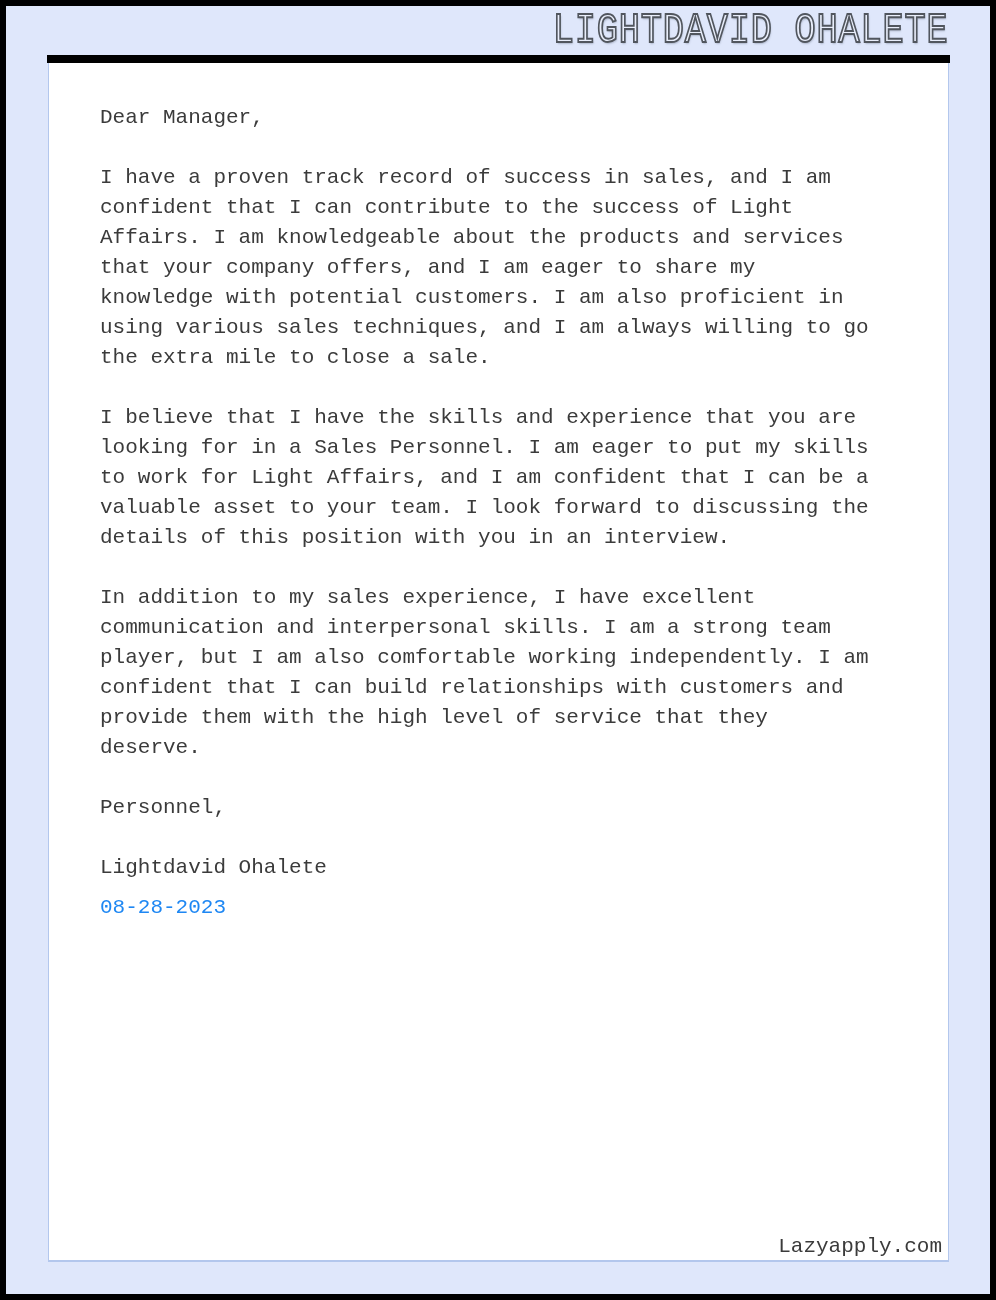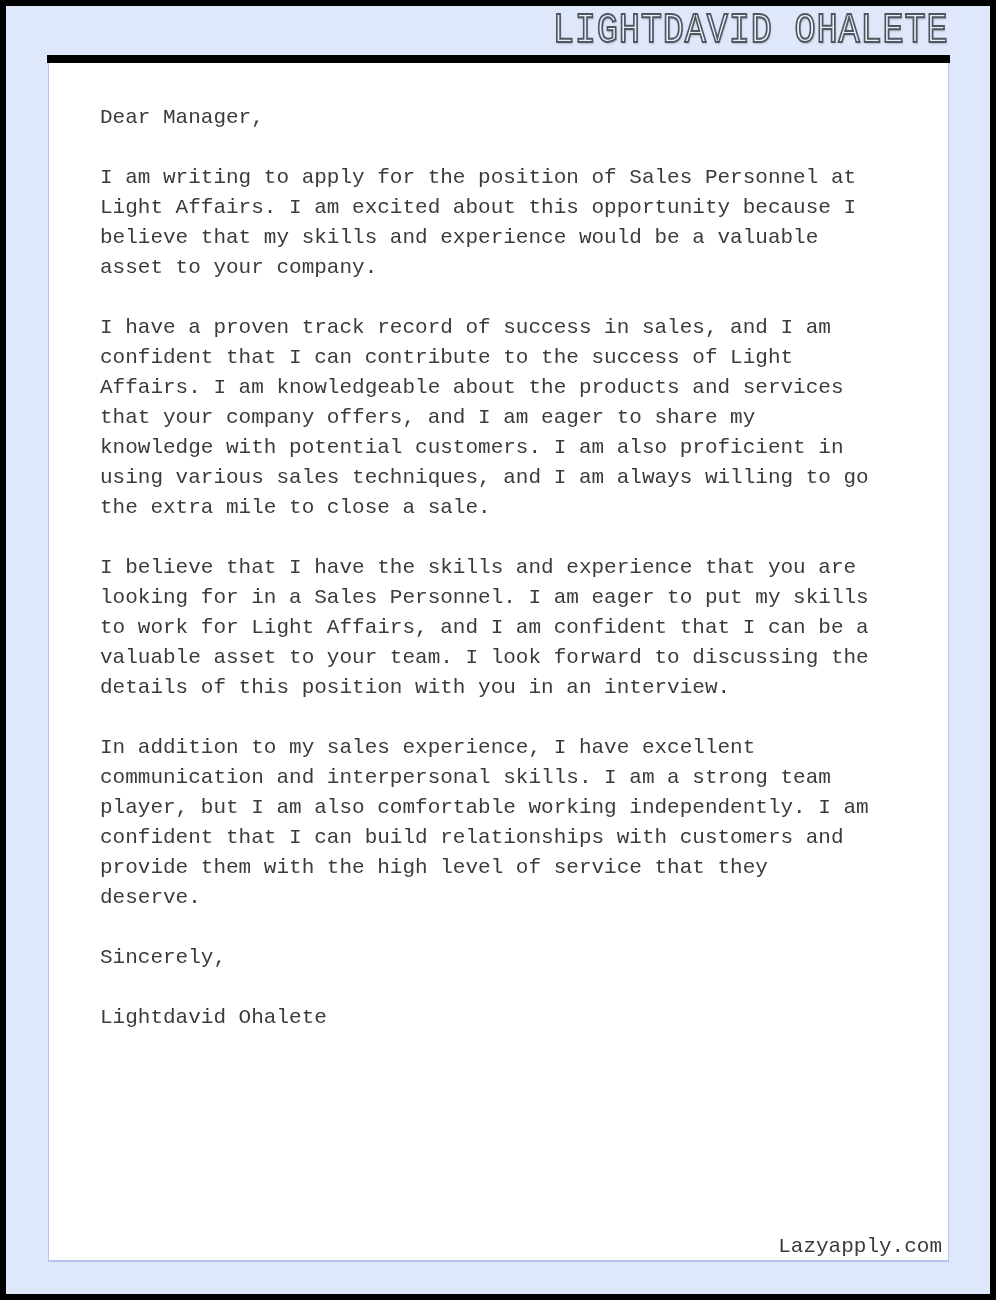--- a/index.html
+++ b/index.html
@@ -86,30 +86,30 @@
 <div class="page">
 
   <div class="header-name">LIGHTDAVID OHALETE</div>
 
   <div class="header-rule"></div>
 
   <div class="document">
     <div class="letter-body">
       <p class="salutation">Dear Manager,</p>
 
-      <p>I am writing to apply for the position of Sales Personnel at Light Affairs. I am excited about this opportunity because I believe that my skills and experience would be a valuable asset to your company.</p>
 
       <p>I have a proven track record of success in sales, and I am confident that I can contribute to the success of Light Affairs. I am knowledgeable about the products and services that your company offers, and I am eager to share my knowledge with potential customers. I am also proficient in using various sales techniques, and I am always willing to go the extra mile to close a sale.</p>
 
       <p>I believe that I have the skills and experience that you are looking for in a Sales Personnel. I am eager to put my skills to work for Light Affairs, and I am confident that I can be a valuable asset to your team. I look forward to discussing the details of this position with you in an interview.</p>
 
       <p>In addition to my sales experience, I have excellent communication and interpersonal skills. I am a strong team player, but I am also comfortable working independently. I am confident that I can build relationships with customers and provide them with the high level of service that they deserve.</p>
 
-      <p class="closing">Sincerely,</p>
+      <p class="closing">Personnel,</p>
 
       <p class="signature">Lightdavid Ohalete</p>
 
+      <p class="date">08-28-2023</p>
     </div>
 
     <div class="site-credit">Lazyapply.com</div>
   </div>
 
 </div>
 
 </body></html>

